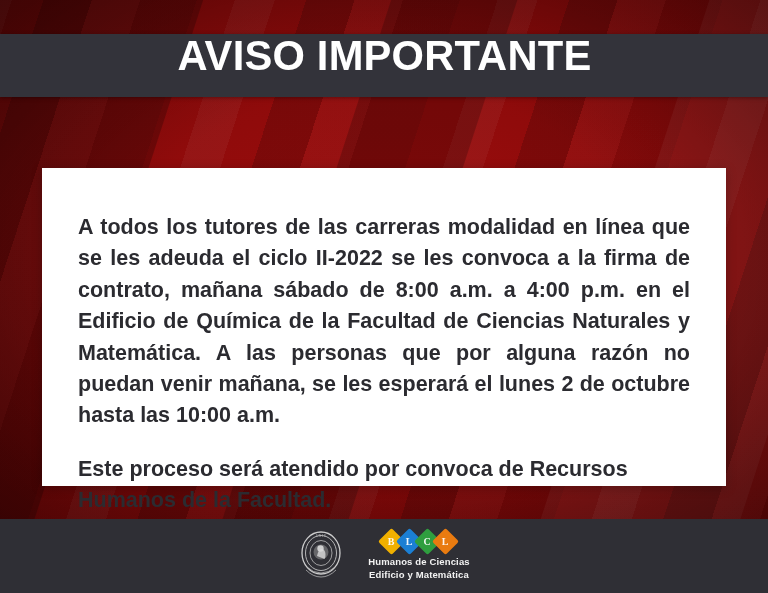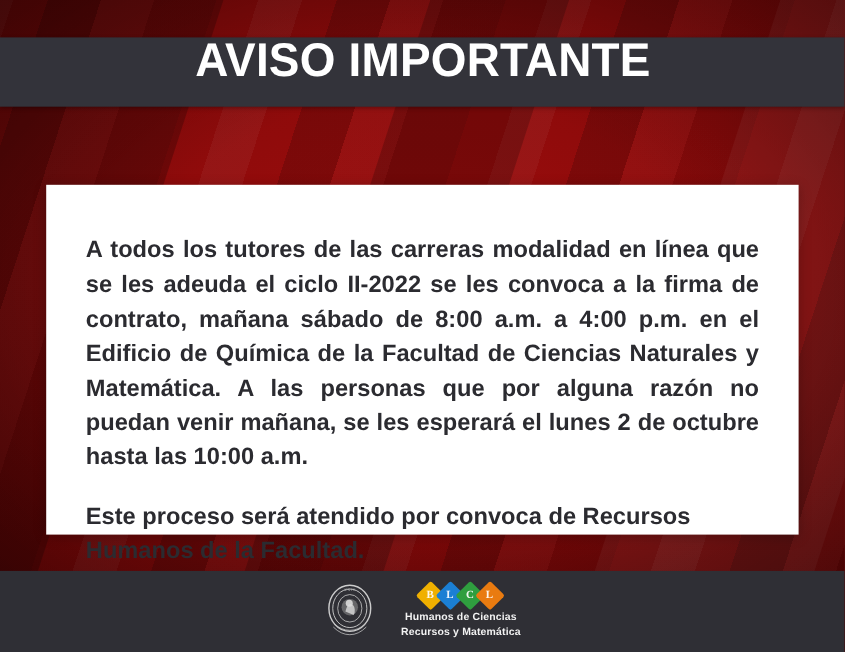--- a/index.html
+++ b/index.html
@@ -242,19 +242,19 @@
         </div>
         <div class="dia" style="background:#2f9e3f">
           <span>C</span>
         </div>
         <div class="dia" style="background:#e97b10">
           <span>L</span>
         </div>
       </div>
       <div class="fcnm-text">
         <div>Humanos de Ciencias</div>
-        <div>Recursos y Matemática</div>
+        <div>Edificio y Matemática</div>
       </div>
     </div>
 
   </div>
 
 </div>
 
 </body></html>

